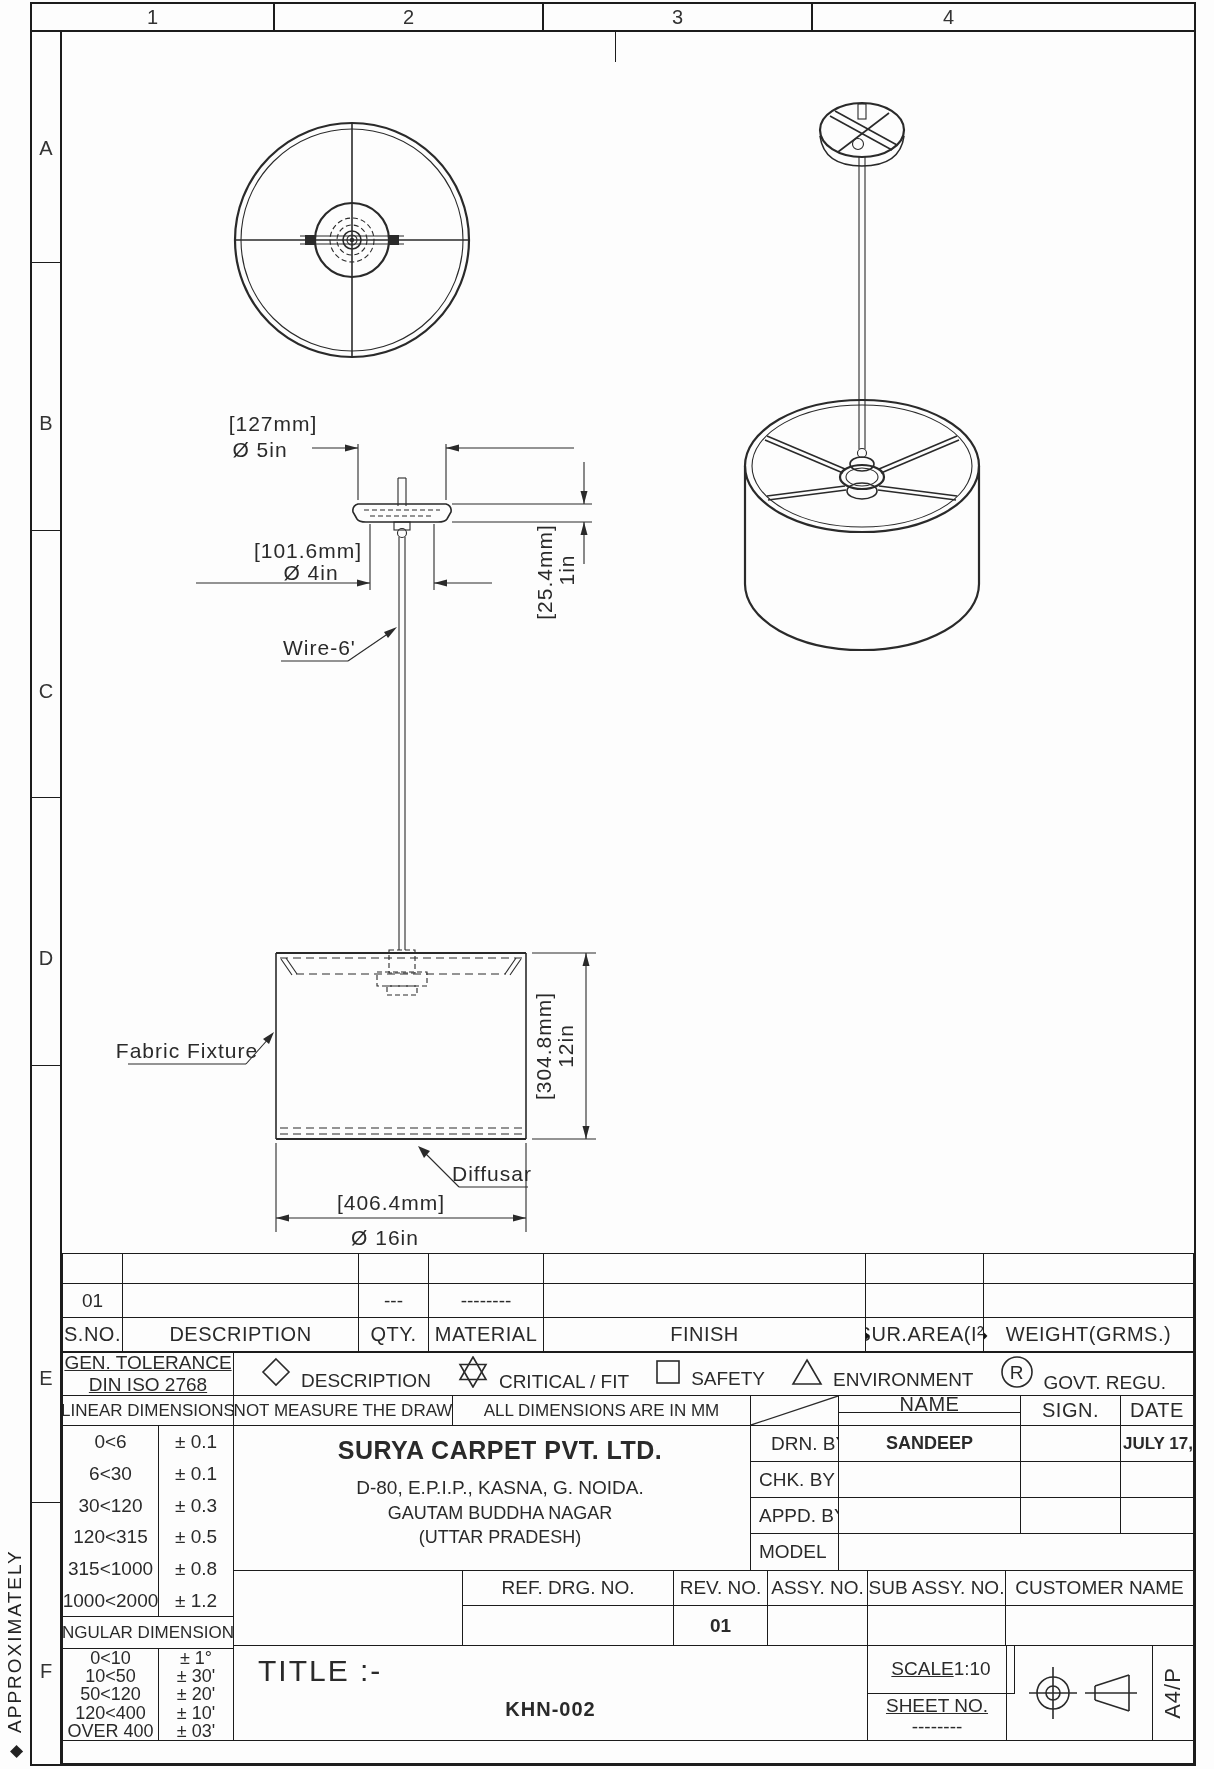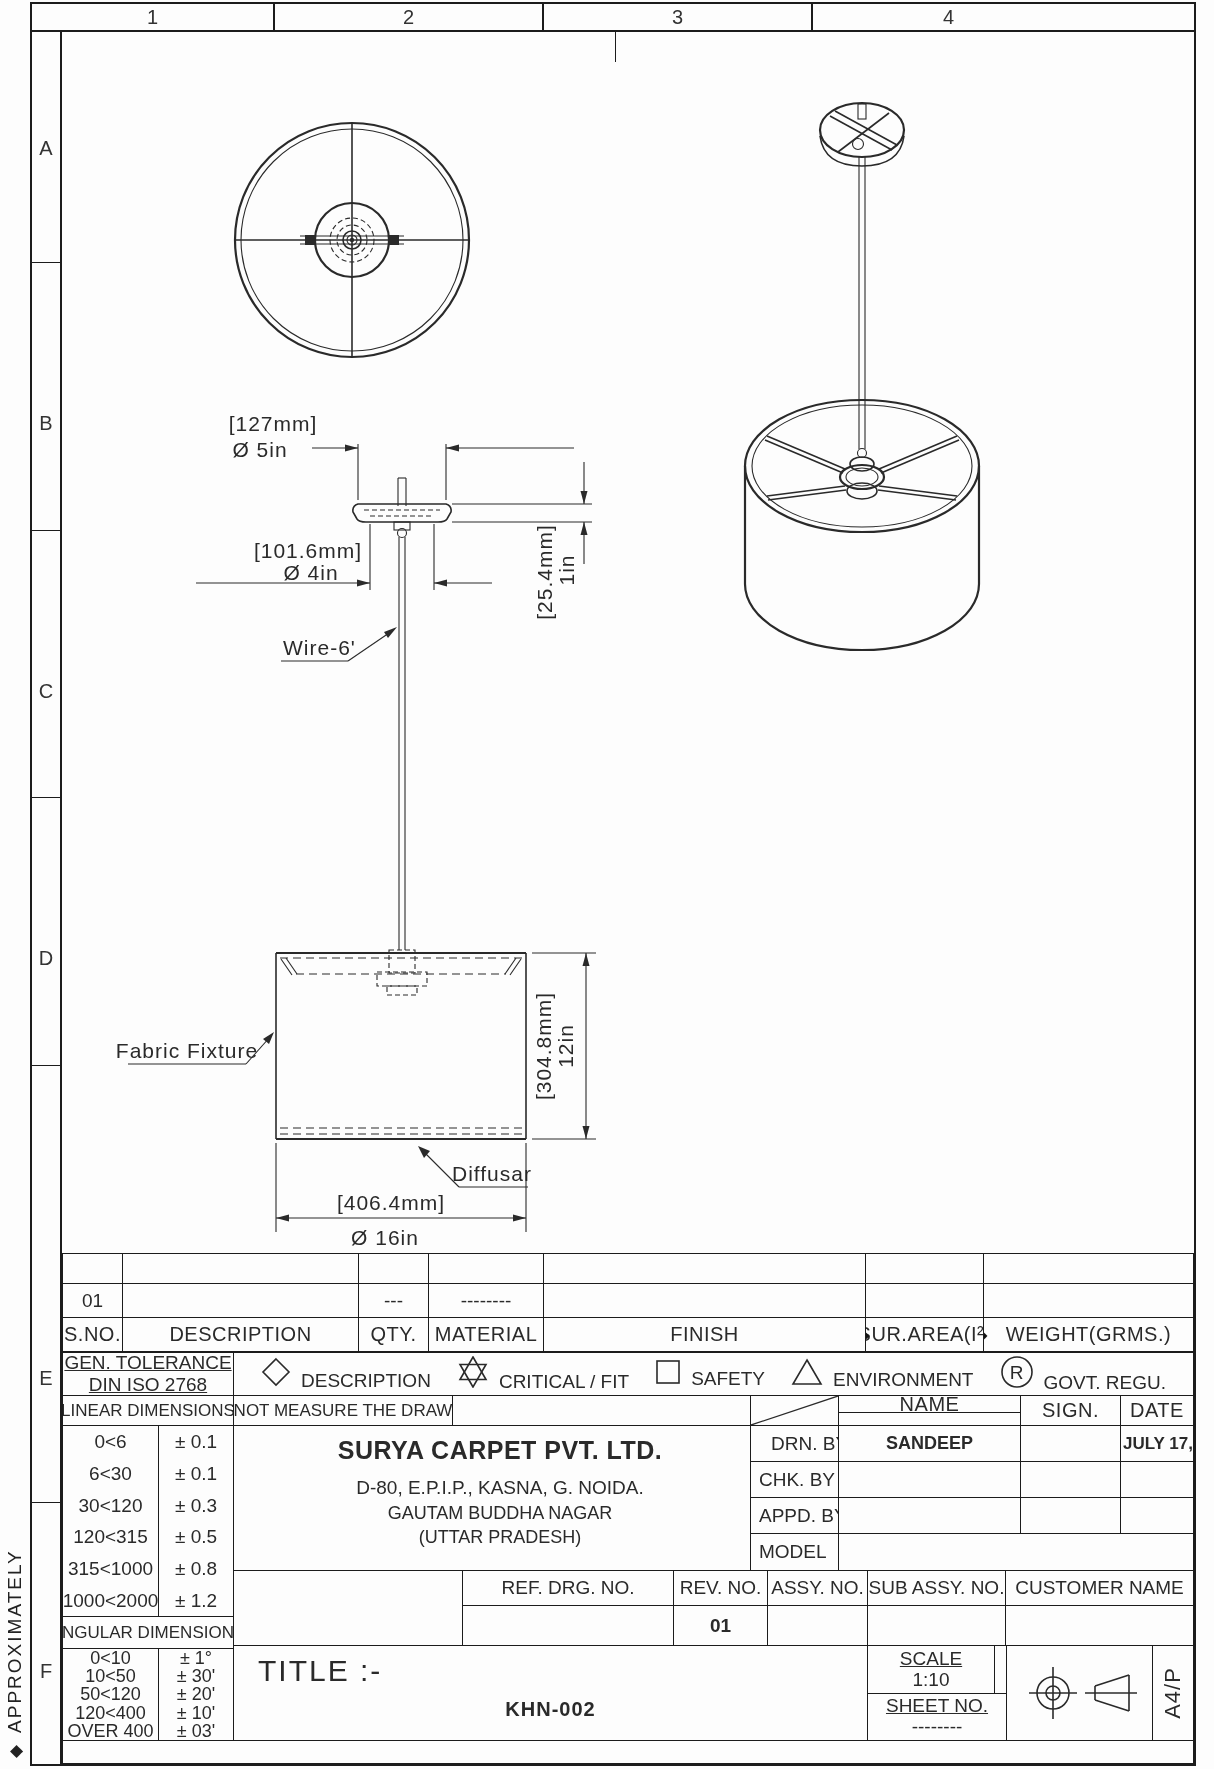--- a/index.html
+++ b/index.html
@@ -313,20 +313,21 @@
         <span>
           <svg class="sym" width="34" height="34" viewBox="0 0 34 34">
               <circle cx="17" cy="17" r="15" fill="none" stroke="#2a2a2a" stroke-width="1.6"></circle>
               <text x="17" y="24" text-anchor="middle" font-size="19" fill="#2a2a2a">R</text>
             </svg><span>GOVT. REGU.</span>
         </span>
       </div>
 
       <div class="cell" style="left:0;top:142px;width:172px;height:31px;font-size:17px">LINEAR DIMENSIONS</div>
       <div class="cell" style="left:171px;top:142px;width:220px;height:31px;font-size:17px">DO NOT MEASURE THE DRAWING</div>
+      <div class="cell" style="left:390px;top:142px;width:299px;height:31px;font-size:17px">ALL DIMENSIONS ARE IN MM</div>
       <div class="cell diag-cell" style="left:688px;top:142px;width:89px;height:31px">
         <svg width="87" height="29" viewBox="0 0 87 29">
             <line x1="0" y1="29" x2="87" y2="0" stroke="#2a2a2a" stroke-width="1.3"></line>
           </svg>
       </div>
       <div class="cell hdr" style="left:776px;top:142px;width:183px;height:18px">NAME</div>
       <div class="cell hdr" style="left:958px;top:142px;width:101px;height:31px">SIGN.</div>
       <div class="cell hdr" style="left:1058px;top:142px;width:74px;height:31px">DATE</div>
 
       <div class="cell tol-lines" style="left:0;top:172px;width:97px;height:192px">
@@ -399,21 +400,21 @@
       <div class="cell b" style="left:611px;top:352px;width:95px;height:41px">01</div>
       <div class="cell" style="left:705px;top:352px;width:101px;height:41px"></div>
       <div class="cell" style="left:805px;top:352px;width:139px;height:41px"></div>
       <div class="cell" style="left:943px;top:352px;width:189px;height:41px"></div>
 
       <div class="cell" style="left:171px;top:392px;width:635px;height:96px;justify-content:flex-start;align-items:flex-start;padding:8px 0 0 24px;position:absolute">
         <span style="font-size:30px;letter-spacing:2px">TITLE :-</span>
         <span class="b" style="position:absolute;left:50%;top:52px;transform:translateX(-50%);font-size:20px;letter-spacing:1px">KHN-002</span>
       </div>
 
-      <div class="cell" style="left:805px;top:392px;width:128px;height:49px;flex-direction:column;line-height:1.1">
+      <div class="cell" style="left:805px;top:392px;width:148px;height:49px;flex-direction:row;line-height:1.1">
         <span class="ul">SCALE</span>
         <span>1:10</span>
       </div>
       <div class="cell" style="left:805px;top:440px;width:140px;height:48px;flex-direction:column;line-height:1.1">
         <span class="ul">SHEET NO.</span>
         <span>--------</span>
       </div>
 
       <div class="cell" style="left:944px;top:392px;width:147px;height:96px">
         <svg width="145" height="94" viewBox="0 0 145 94">

